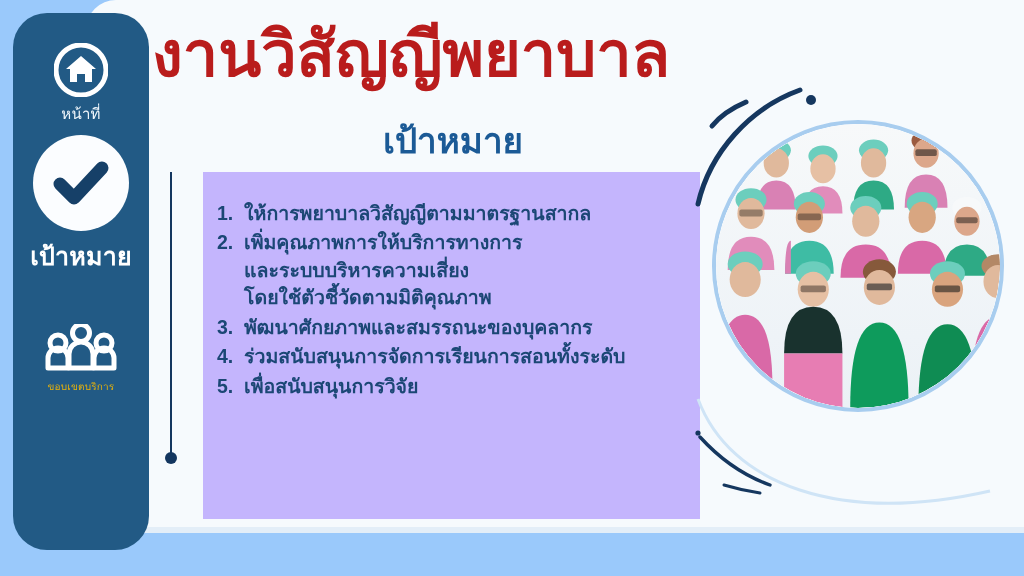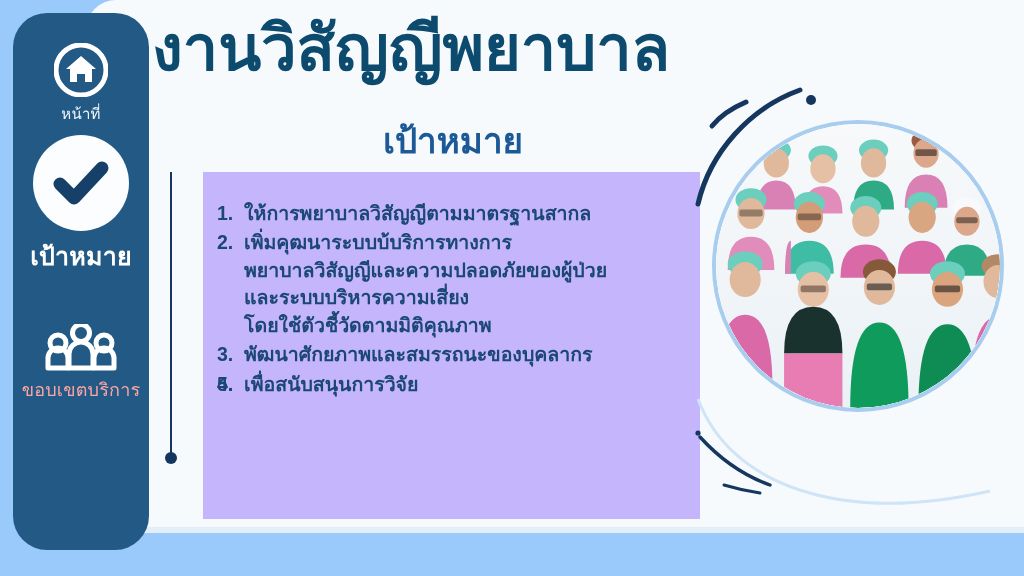--- a/index.html
+++ b/index.html
@@ -86,32 +86,32 @@
     letter-spacing: .2px;
     line-height: 1.1;
   }
   .side-label.active {
     margin-top: 12px;
     font-size: 25px;
     font-weight: bold;
     color: #ffffff;
   }
   .side-label.dim {
-    color: #fca5a5;
-    font-size: 18px;
+    color: #eab308;
+    font-size: 10px;
   }
 
   
   .title {
     position: absolute;
-    left: 152px; top: 12px;
+    left: 152px; top: 18px;
     width: 620px;
     font-size: 63px;
     font-weight: bold;
-    color: #0c4a6e;
+    color: #b91c1c;
     line-height: 1.16;
     white-space: nowrap;
   }
   .subtitle {
     position: absolute;
     left: 203px; top: 122px;
     width: 500px;
     text-align: center;
     font-size: 35px;
     font-weight: bold;
@@ -254,29 +254,29 @@
 
   <div class="vline"></div>
   <div class="vline-dot"></div>
 
   <div class="list-panel">
     <ol class="list" id="goal-list">
         <li>
           <span class="cont">ให้การพยาบาลวิสัญญีตามมาตรฐานสากล</span>
         </li>
         <li>
-          <span class="cont">เพิ่มคุฒนาระบบบ้บริการทางการ</span>
-          <span class="cont">พยาบาลวิสัญญีและความปลอดภัยของผู้ป่วย</span>
+          <span class="cont">เพิ่มคุณภาพการให้บริการทางการ</span>
           <span class="cont">และระบบบริหารความเสี่ยง</span>
           <span class="cont">โดยใช้ตัวชี้วัดตามมิติคุณภาพ</span>
         </li>
         <li>
           <span class="cont">พัฒนาศักยภาพและสมรรถนะของบุคลากร</span>
         </li>
         <li>
+          <span class="cont">ร่วมสนับสนุนการจัดการเรียนการสอนทั้งระดับ</span>
         </li>
         <li>
           <span class="cont">เพื่อสนับสนุนการวิจัย</span>
         </li>
       </ol>
   </div>
 
   <div class="photo-ring">
     <div class="photo-inner">
       <svg class="photo-svg" viewBox="0 0 292 292" preserveAspectRatio="xMidYMid slice" aria-hidden="true">

